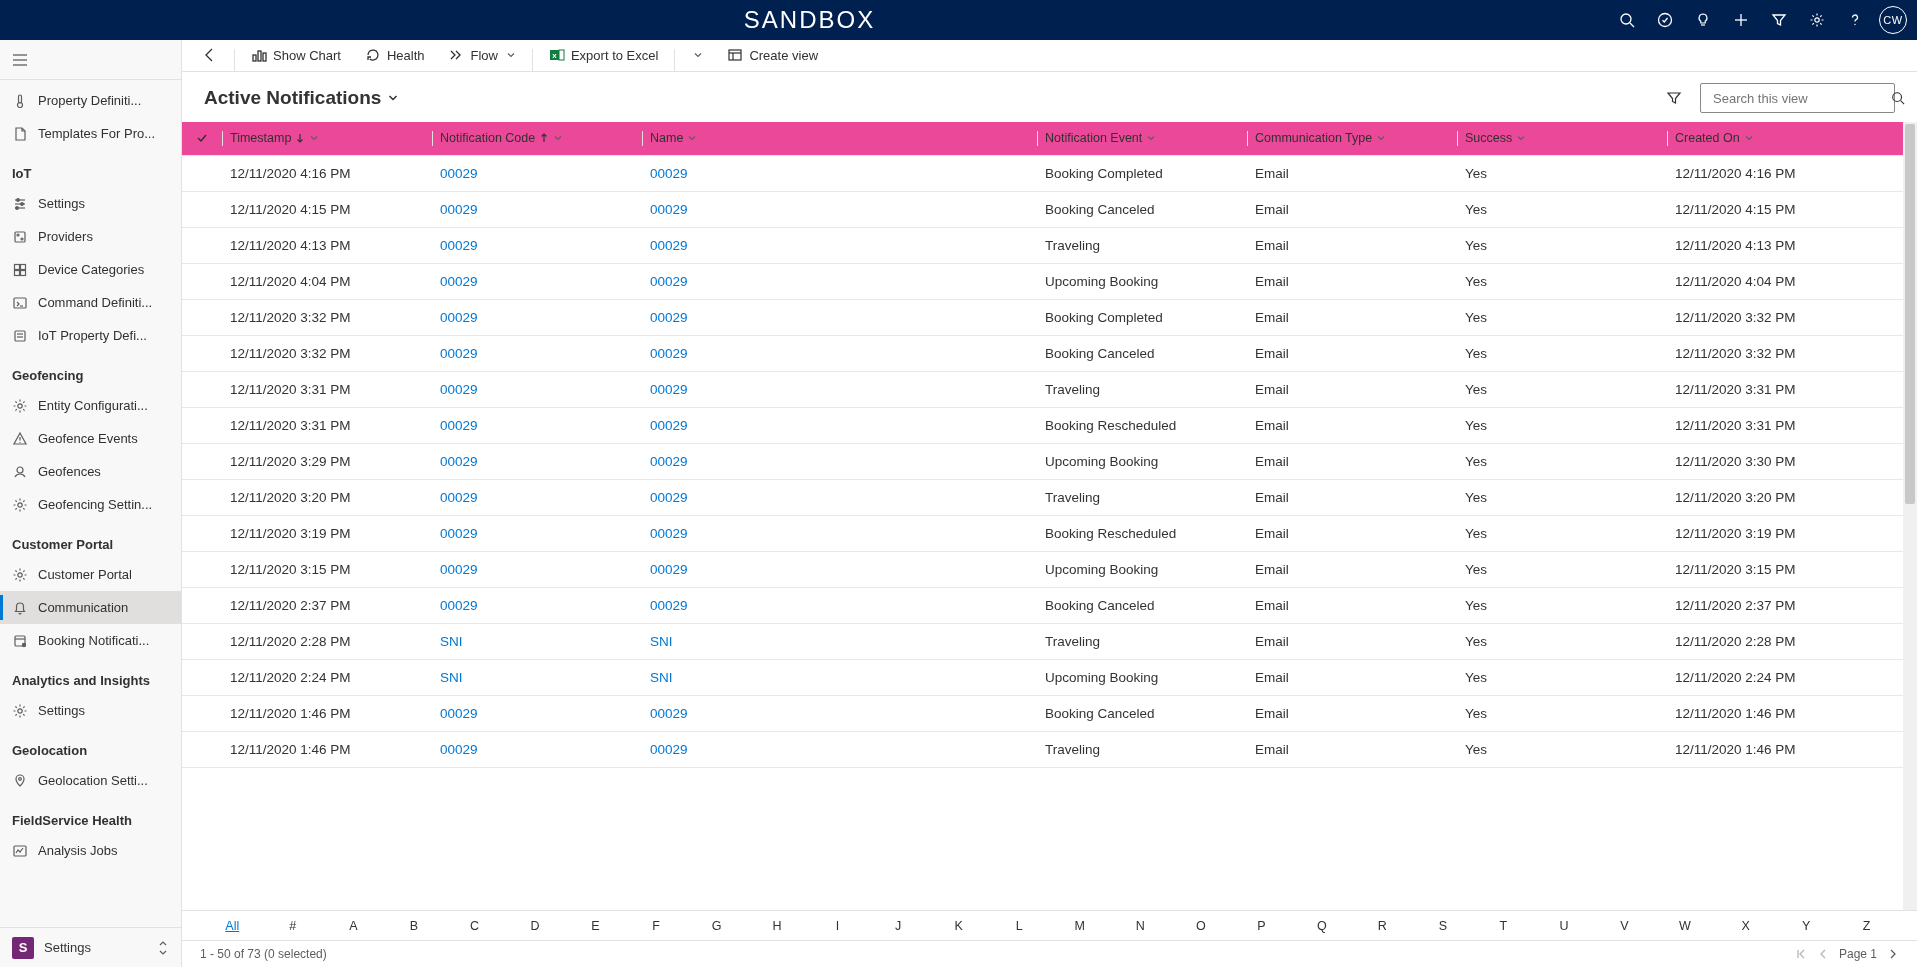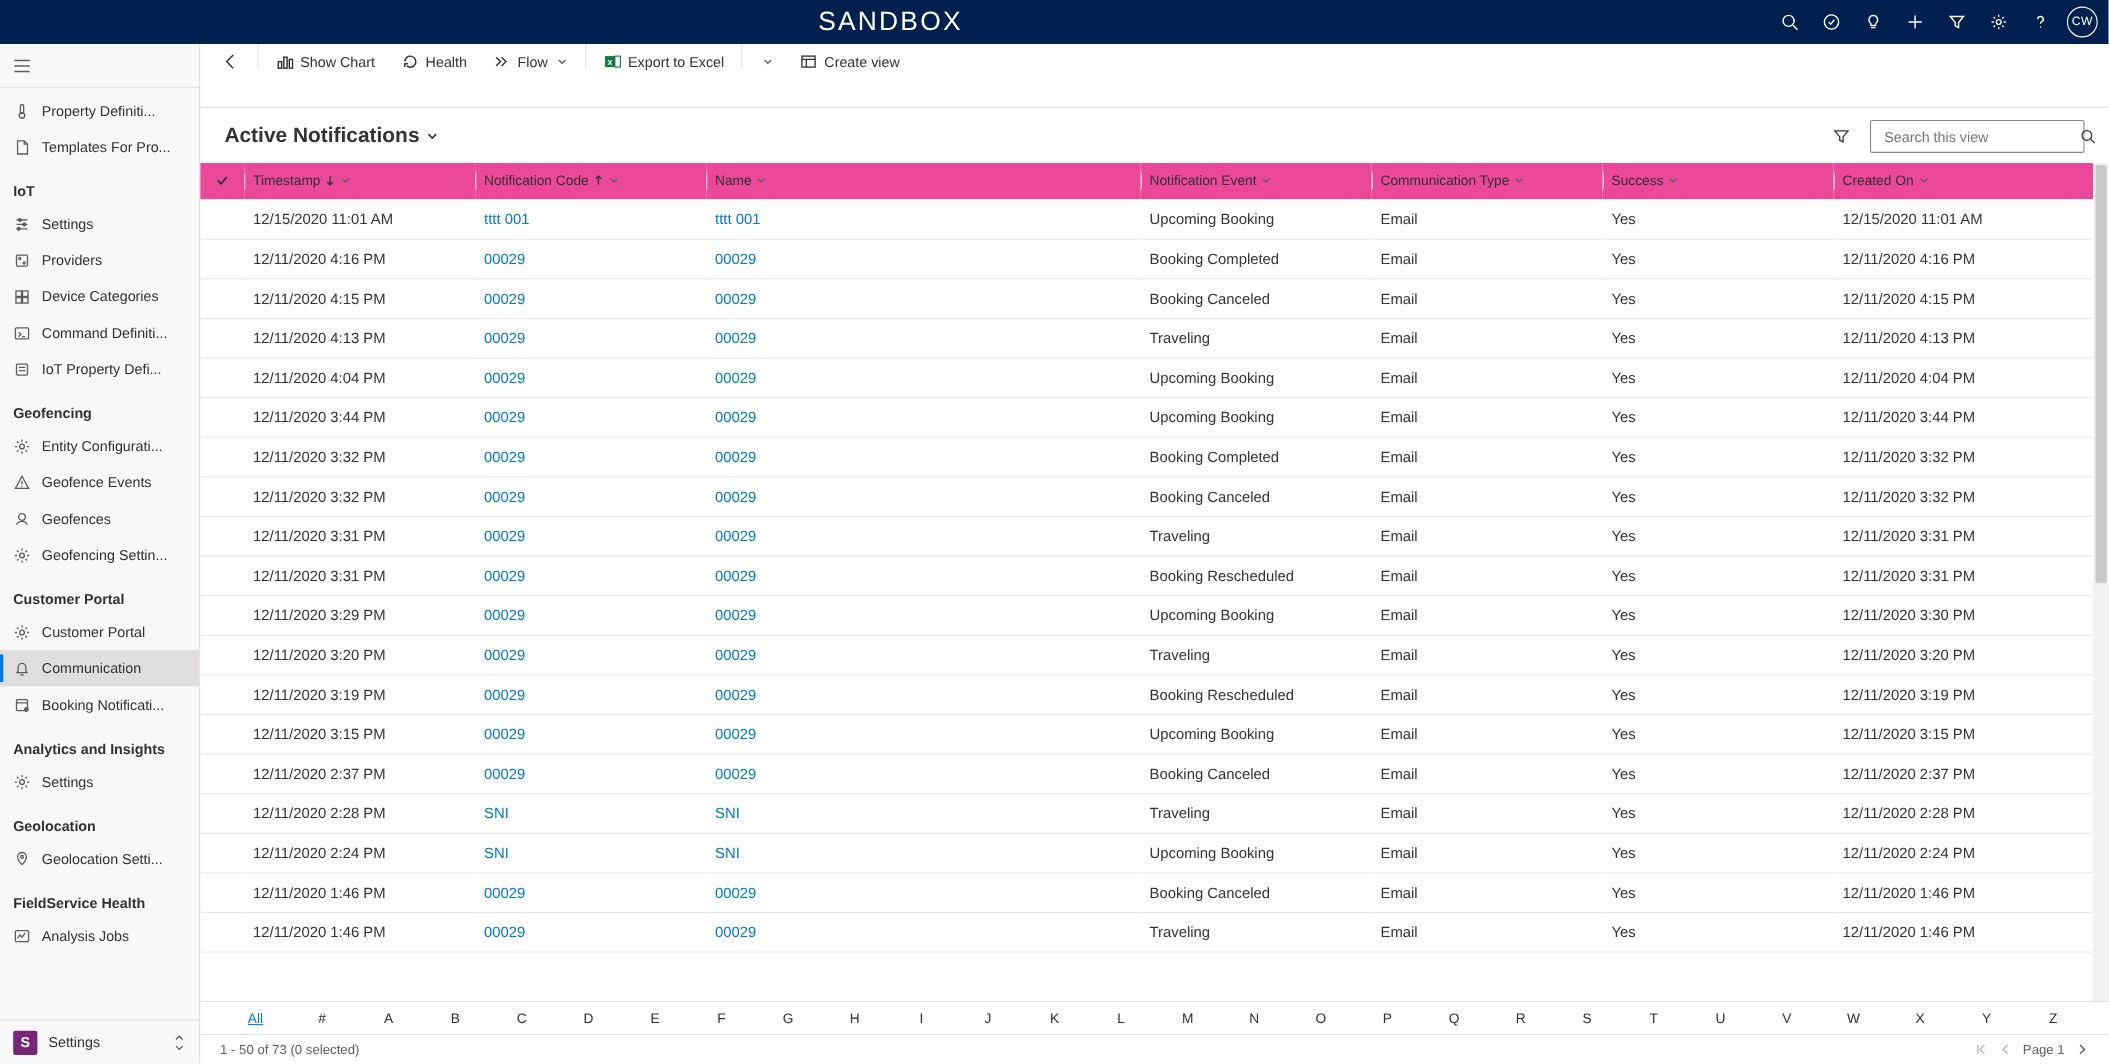--- a/index.html
+++ b/index.html
@@ -44,21 +44,21 @@
   .nav-item.selected::before { content:""; position:absolute; left:0; top:4px; bottom:4px; width:3px; background:var(--selected-border); }
   .nav-item .nicon { width:16px; height:16px; display:flex; align-items:center; justify-content:center; color:#605e5c; flex-shrink:0;}
   .nav-item .nlabel { white-space:nowrap; overflow:hidden; text-overflow:ellipsis; }
   .nav-group { padding:16px 12px 6px 12px; font-weight:600; font-size:13px; color:#323130; }
   .sidebar-footer { height:40px; border-top:1px solid var(--border); display:flex; align-items:center; gap:10px; padding:0 12px; cursor:pointer; }
   .sidebar-footer .area-badge { width:22px; height:22px; background:#742774; color:#fff; display:flex; align-items:center; justify-content:center; font-weight:600; font-size:13px; border-radius:2px;}
   .sidebar-footer .updown { margin-left:auto; color:#605e5c;}
 
   
   .content { flex:1; display:flex; flex-direction:column; min-width:0; }
-  .cmdbar { height:58px; border-bottom:1px solid var(--border); display:flex; align-items:flex-start; padding:0 10px; gap:4px; }
+  .cmdbar { height:32px; border-bottom:1px solid var(--border); display:flex; align-items:flex-end; padding:0 10px; gap:4px; }
   .cmdbtn { height:32px; display:flex; align-items:center; gap:6px; padding:0 10px; cursor:pointer; border-radius:2px; color:#323130; font-size:13px;}
   .cmdbtn .cicon { display:flex; align-items:center; justify-content:center; }
   .cmd-sep { width:1px; height:22px; background:var(--border); margin:0 2px;}
   .chev-small { margin-left:2px; color:#605e5c; }
 
   .view-header { padding:10px 22px 8px 22px; display:flex; align-items:center; }
   .view-title { font-size:19px; font-weight:600; display:flex; align-items:center; gap:6px; cursor:pointer;}
   .view-header .spacer { flex:1; }
   .filter-icon { width:32px; height:32px; display:flex; align-items:center; justify-content:center; cursor:pointer; border-radius:2px;}
   .search-box { margin-left:10px; width:195px; height:30px; border:1px solid #8a8886; display:flex; align-items:center; padding:0 6px 0 10px; border-radius:2px;}
@@ -550,77 +550,57 @@
                         <path d="M2 3.5 L5 6.5 L8 3.5"></path>
                       </svg>
                     </span>
                   </span>
                 </th>
               </tr>
             </thead>
           <tbody id="tbody">
               <tr>
                 <td></td>
-                <td>12/15/2020 11:01 AM</td>
-                <td class="link">tttt 001</td>
-                <td class="link">tttt 001</td>
+                <td>12/11/2020 4:16 PM</td>
+                <td class="link">00029</td>
+                <td class="link">00029</td>
+                <td>Booking Completed</td>
+                <td>Email</td>
+                <td>Yes</td>
+                <td>12/11/2020 4:16 PM</td>
+              </tr>
+              <tr>
+                <td></td>
+                <td>12/11/2020 4:15 PM</td>
+                <td class="link">00029</td>
+                <td class="link">00029</td>
+                <td>Booking Canceled</td>
+                <td>Email</td>
+                <td>Yes</td>
+                <td>12/11/2020 4:15 PM</td>
+              </tr>
+              <tr>
+                <td></td>
+                <td>12/11/2020 4:13 PM</td>
+                <td class="link">00029</td>
+                <td class="link">00029</td>
+                <td>Traveling</td>
+                <td>Email</td>
+                <td>Yes</td>
+                <td>12/11/2020 4:13 PM</td>
+              </tr>
+              <tr>
+                <td></td>
+                <td>12/11/2020 4:04 PM</td>
+                <td class="link">00029</td>
+                <td class="link">00029</td>
                 <td>Upcoming Booking</td>
                 <td>Email</td>
                 <td>Yes</td>
-                <td>12/15/2020 11:01 AM</td>
-              </tr>
-              <tr>
-                <td></td>
-                <td>12/11/2020 4:16 PM</td>
-                <td class="link">00029</td>
-                <td class="link">00029</td>
-                <td>Booking Completed</td>
-                <td>Email</td>
-                <td>Yes</td>
-                <td>12/11/2020 4:16 PM</td>
-              </tr>
-              <tr>
-                <td></td>
-                <td>12/11/2020 4:15 PM</td>
-                <td class="link">00029</td>
-                <td class="link">00029</td>
-                <td>Booking Canceled</td>
-                <td>Email</td>
-                <td>Yes</td>
-                <td>12/11/2020 4:15 PM</td>
-              </tr>
-              <tr>
-                <td></td>
-                <td>12/11/2020 4:13 PM</td>
-                <td class="link">00029</td>
-                <td class="link">00029</td>
-                <td>Traveling</td>
-                <td>Email</td>
-                <td>Yes</td>
-                <td>12/11/2020 4:13 PM</td>
-              </tr>
-              <tr>
-                <td></td>
                 <td>12/11/2020 4:04 PM</td>
-                <td class="link">00029</td>
-                <td class="link">00029</td>
-                <td>Upcoming Booking</td>
-                <td>Email</td>
-                <td>Yes</td>
-                <td>12/11/2020 4:04 PM</td>
-              </tr>
-              <tr>
-                <td></td>
-                <td>12/11/2020 3:44 PM</td>
-                <td class="link">00029</td>
-                <td class="link">00029</td>
-                <td>Upcoming Booking</td>
-                <td>Email</td>
-                <td>Yes</td>
-                <td>12/11/2020 3:44 PM</td>
               </tr>
               <tr>
                 <td></td>
                 <td>12/11/2020 3:32 PM</td>
                 <td class="link">00029</td>
                 <td class="link">00029</td>
                 <td>Booking Completed</td>
                 <td>Email</td>
                 <td>Yes</td>
                 <td>12/11/2020 3:32 PM</td>

